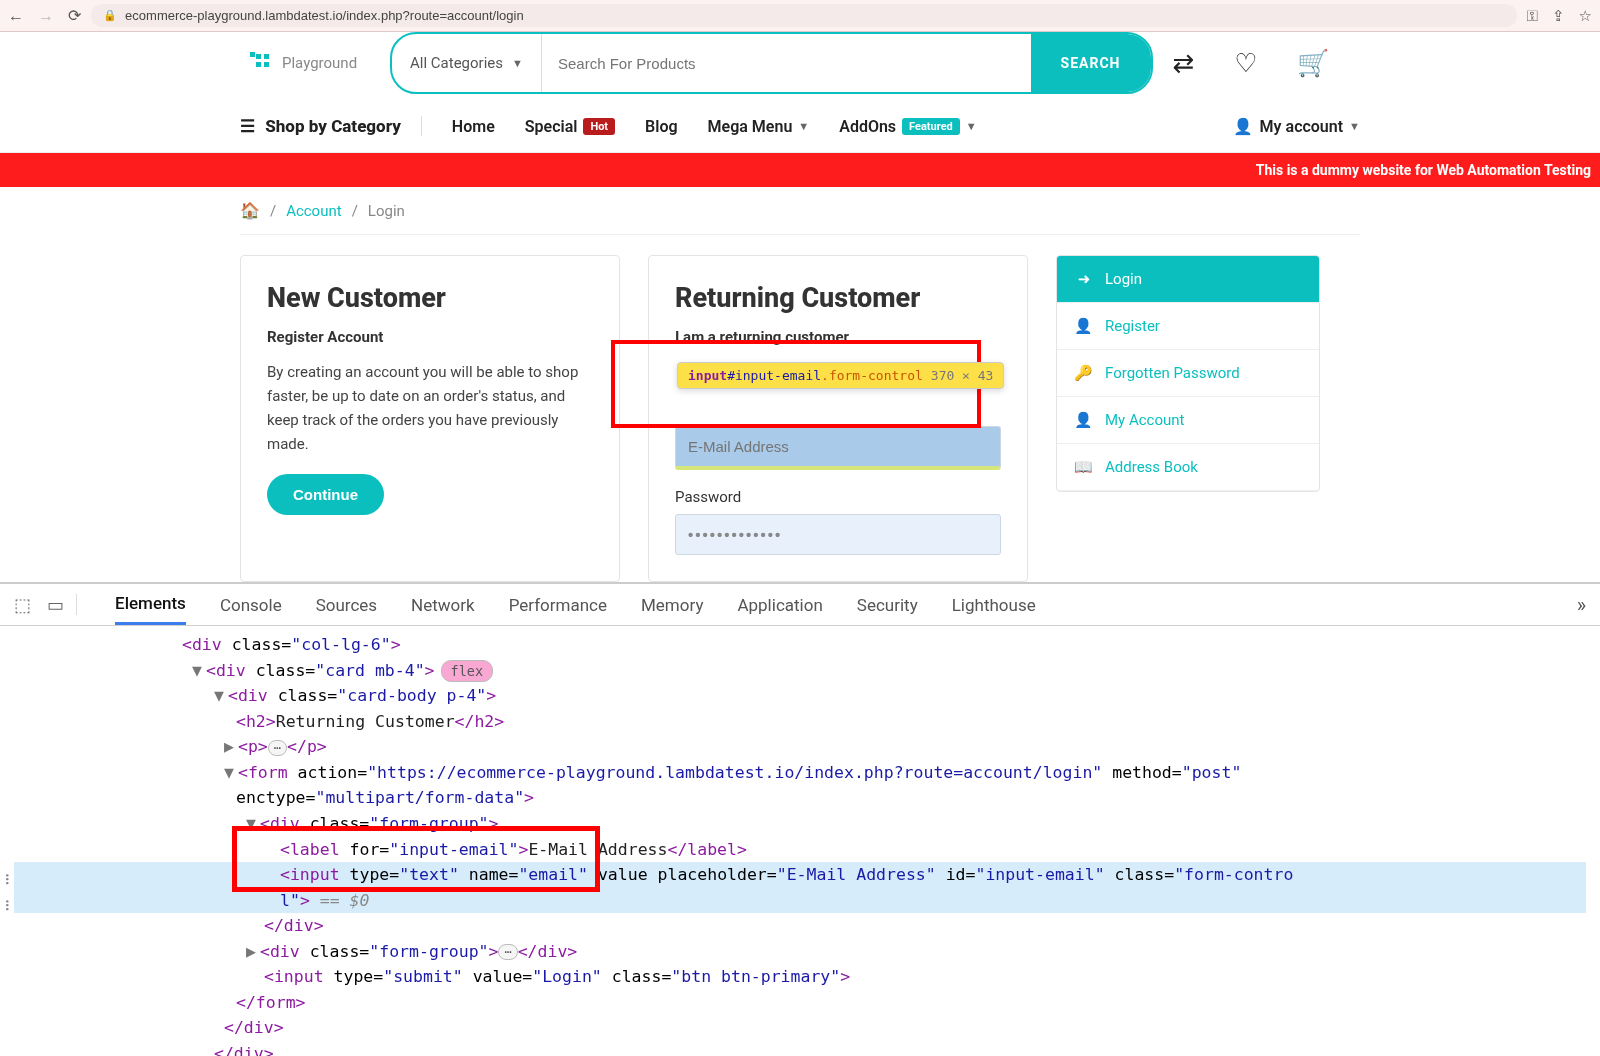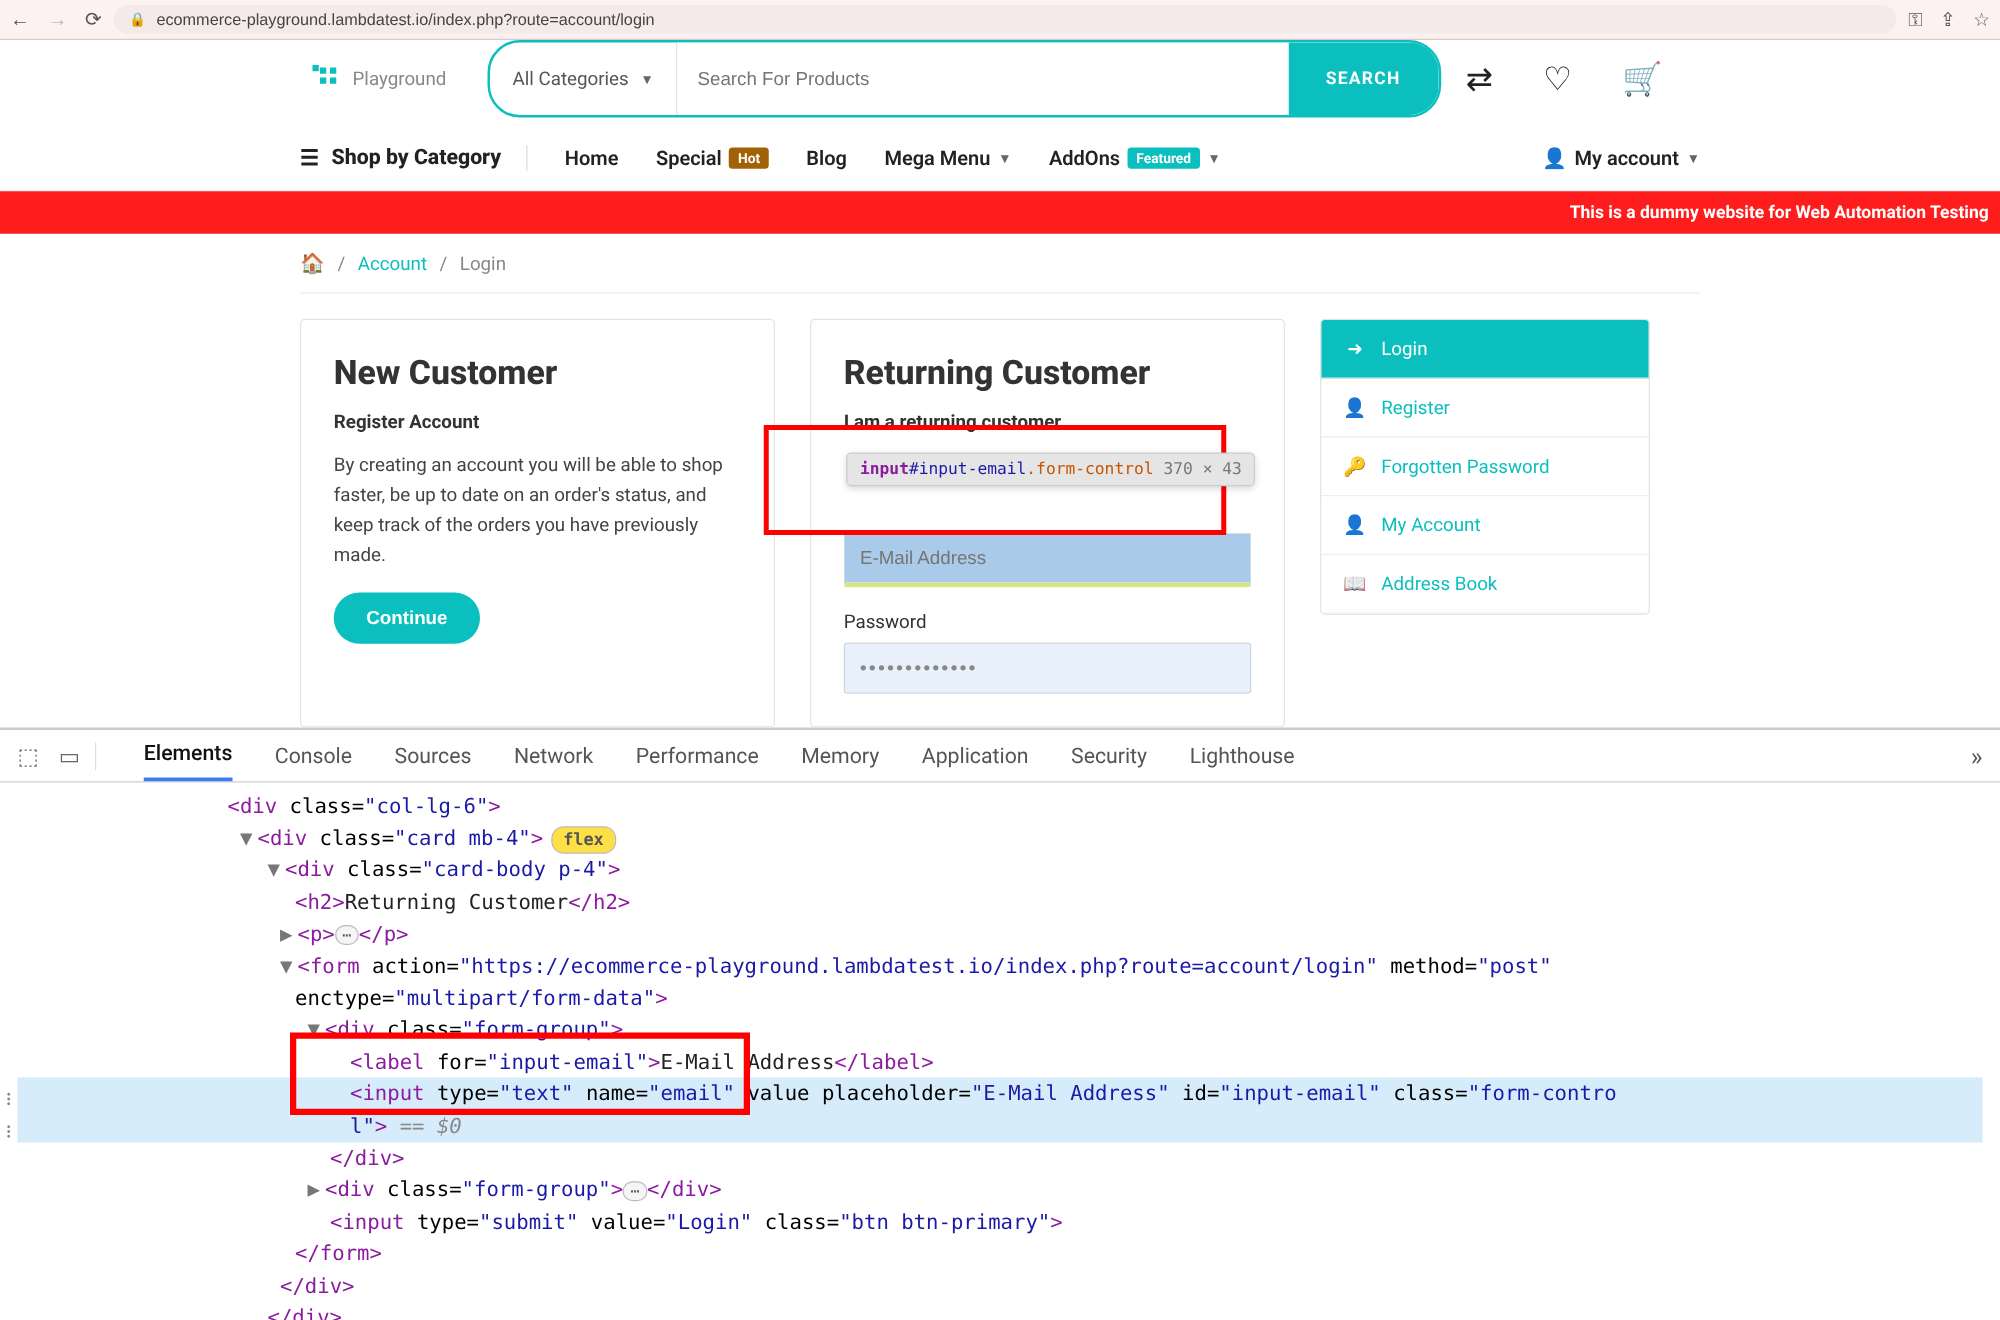--- a/index.html
+++ b/index.html
@@ -23,21 +23,21 @@
 .search-wrap { flex: 1; display: flex; border: 2px solid #0cbfbf; border-radius: 26px; overflow: hidden; height: 62px; margin-right: 20px; }
 .search-cat { width: 150px; padding: 0 18px; border-right: 1px solid #ddd; display: flex; align-items: center; justify-content: space-between; color: #555; font-size: 15px; }
 .search-input { flex: 1; border: none; outline: none; padding: 0 16px; font-size: 15px; color: #999; }
 .search-btn { width: 120px; background: #0cbfbf; color: #fff; font-weight: 700; letter-spacing: 1px; display: flex; align-items: center; justify-content: center; font-size: 14px; }
 .top-icons { display: flex; gap: 40px; font-size: 26px; color: #222; padding-right: 30px; }
 
 
 .nav-row { max-width: 1120px; margin: 0 auto; display: flex; align-items: center; height: 52px; gap: 30px; font-size: 16px; font-weight: 600; color: #222; }
 .nav-cat { display: flex; align-items: center; gap: 10px; font-size: 17px; font-weight: 800; padding-right: 20px; border-right: 1px solid #ddd; }
 .nav-item { display: flex; align-items: center; gap: 6px; }
-.badge-dark { background: #a16207; color: #fff; font-size: 11px; padding: 2px 7px; border-radius: 3px; font-weight: 700; }
+.badge-dark { background: #b91c1c; color: #fff; font-size: 11px; padding: 2px 7px; border-radius: 3px; font-weight: 700; }
 .badge-teal { background: #0cbfbf; color: #fff; font-size: 11px; padding: 2px 7px; border-radius: 3px; font-weight: 700; }
 .caret { font-size: 11px; color: #666; }
 .nav-spacer { flex: 1; }
 
 
 .banner { background: #ff1c1c; color: #fff; text-align: right; padding: 9px; font-weight: 700; font-size: 14px; }
 
 
 .breadcrumb-wrap { max-width: 1120px; margin: 0 auto; padding: 14px 0; border-bottom: 1px solid #eee; display: flex; align-items: center; gap: 10px; font-size: 15px; color: #888; }
 .breadcrumb-wrap a { color: #0cbfbf; text-decoration: none; }
@@ -47,21 +47,21 @@
 .main { max-width: 1120px; margin: 20px auto 0 auto; display: flex; gap: 28px; }
 .card { border: 1px solid #e4e4e4; border-radius: 4px; padding: 26px; background: #fff; }
 .col-left { width: 380px; }
 .col-mid { width: 380px; position: relative; }
 .col-right { width: 264px; }
 .card h2 { font-size: 27px; font-weight: 800; margin-bottom: 14px; }
 .card .sub { font-weight: 700; margin-bottom: 14px; font-size: 15px; }
 .card p { color: #444; line-height: 1.6; margin-bottom: 18px; font-size: 15px; }
 .btn-teal { background: #0cbfbf; color: #fff; border: none; border-radius: 22px; padding: 12px 26px; font-weight: 700; font-size: 15px; cursor: pointer; }
 
-.tooltip-box { position: absolute; top: 106px; left: 28px; background: #e5e5e5; border: 1px solid #ccc; border-radius: 4px; padding: 5px 10px; font-family: Menlo, monospace; font-size: 13px; box-shadow: 0 2px 6px rgba(0,0,0,0.15); z-index: 10; white-space: nowrap; }
+.tooltip-box { position: absolute; top: 106px; left: 28px; background: #fde047; border: 1px solid #ccc; border-radius: 4px; padding: 5px 10px; font-family: Menlo, monospace; font-size: 13px; box-shadow: 0 2px 6px rgba(0,0,0,0.15); z-index: 10; white-space: nowrap; }
 .tooltip-box .t-tag { color: #8c1ba0; font-weight: 600; }
 .tooltip-box .t-id { color: #1a1aa6; }
 .tooltip-box .t-cls { color: #c75400; }
 .tooltip-box .t-dim { color: #777; margin-left: 8px; }
 
 .highlight-red { position: absolute; border: 4px solid #ff0000; pointer-events: none; }
 .hl1 { top: 84px; left: -38px; width: 370px; height: 88px; }
 
 .form-label { font-size: 15px; color: #333; margin-bottom: 8px; display: block; margin-top: 54px; }
 .form-input { width: 100%; border: 1px solid #cdd7e2; background: #e7f0fb; padding: 11px 12px; border-radius: 3px; font-size: 15px; color: #888; }
@@ -93,21 +93,21 @@
 .dom-tree .pad4 { padding-left: 210px; }
 .dom-tree .pad5 { padding-left: 222px; }
 .dom-tree .pad6 { padding-left: 232px; }
 .dom-tree .pad7 { padding-left: 250px; }
 .dom-tree .pad7b { padding-left: 266px; }
 .dom-tree .tag { color: #8c1ba0; }
 .dom-tree .attr { color: #000000; }
 .dom-tree .val { color: #1a1aa6; }
 .dom-tree .txt { color: #222; }
 .dom-tree .arrow { color: #777; display: inline-block; width: 14px; }
-.dom-tree .flex-pill { display: inline-block; border: 1px solid #bbb; border-radius: 10px; padding: 0 9px; font-size: 13.5px; color: #555; margin-left: 6px; background: #fde047; font-weight: bold; }
+.dom-tree .flex-pill { display: inline-block; border: 1px solid #bbb; border-radius: 10px; padding: 0 9px; font-size: 13.5px; color: #555; margin-left: 6px; background: #f9a8d4; }
 .dom-tree .dots-pill { display: inline-block; border: 1px solid #bbb; border-radius: 9px; padding: 0 5px; font-size: 12px; color: #555; background: #f5f5f5; line-height: 14px; vertical-align: middle; }
 .dom-tree .sel-row { background: #d6ecfb; position: relative; }
 .dom-tree .sel-row::before { content: "•••"; position: absolute; left: -14px; top: 11px; font-size: 8px; color: #888; letter-spacing: -1px; writing-mode: vertical-rl; }
 .dom-tree .eq0 { color: #888; font-style: italic; }
 
 .dom-highlight-red { border: 5px solid #ff0000; position: absolute; pointer-events: none; }
 
 .dom-container { position: relative; }
 .hl2 { left: 232px; top: 200px; width: 368px; height: 66px; }
 </style>

